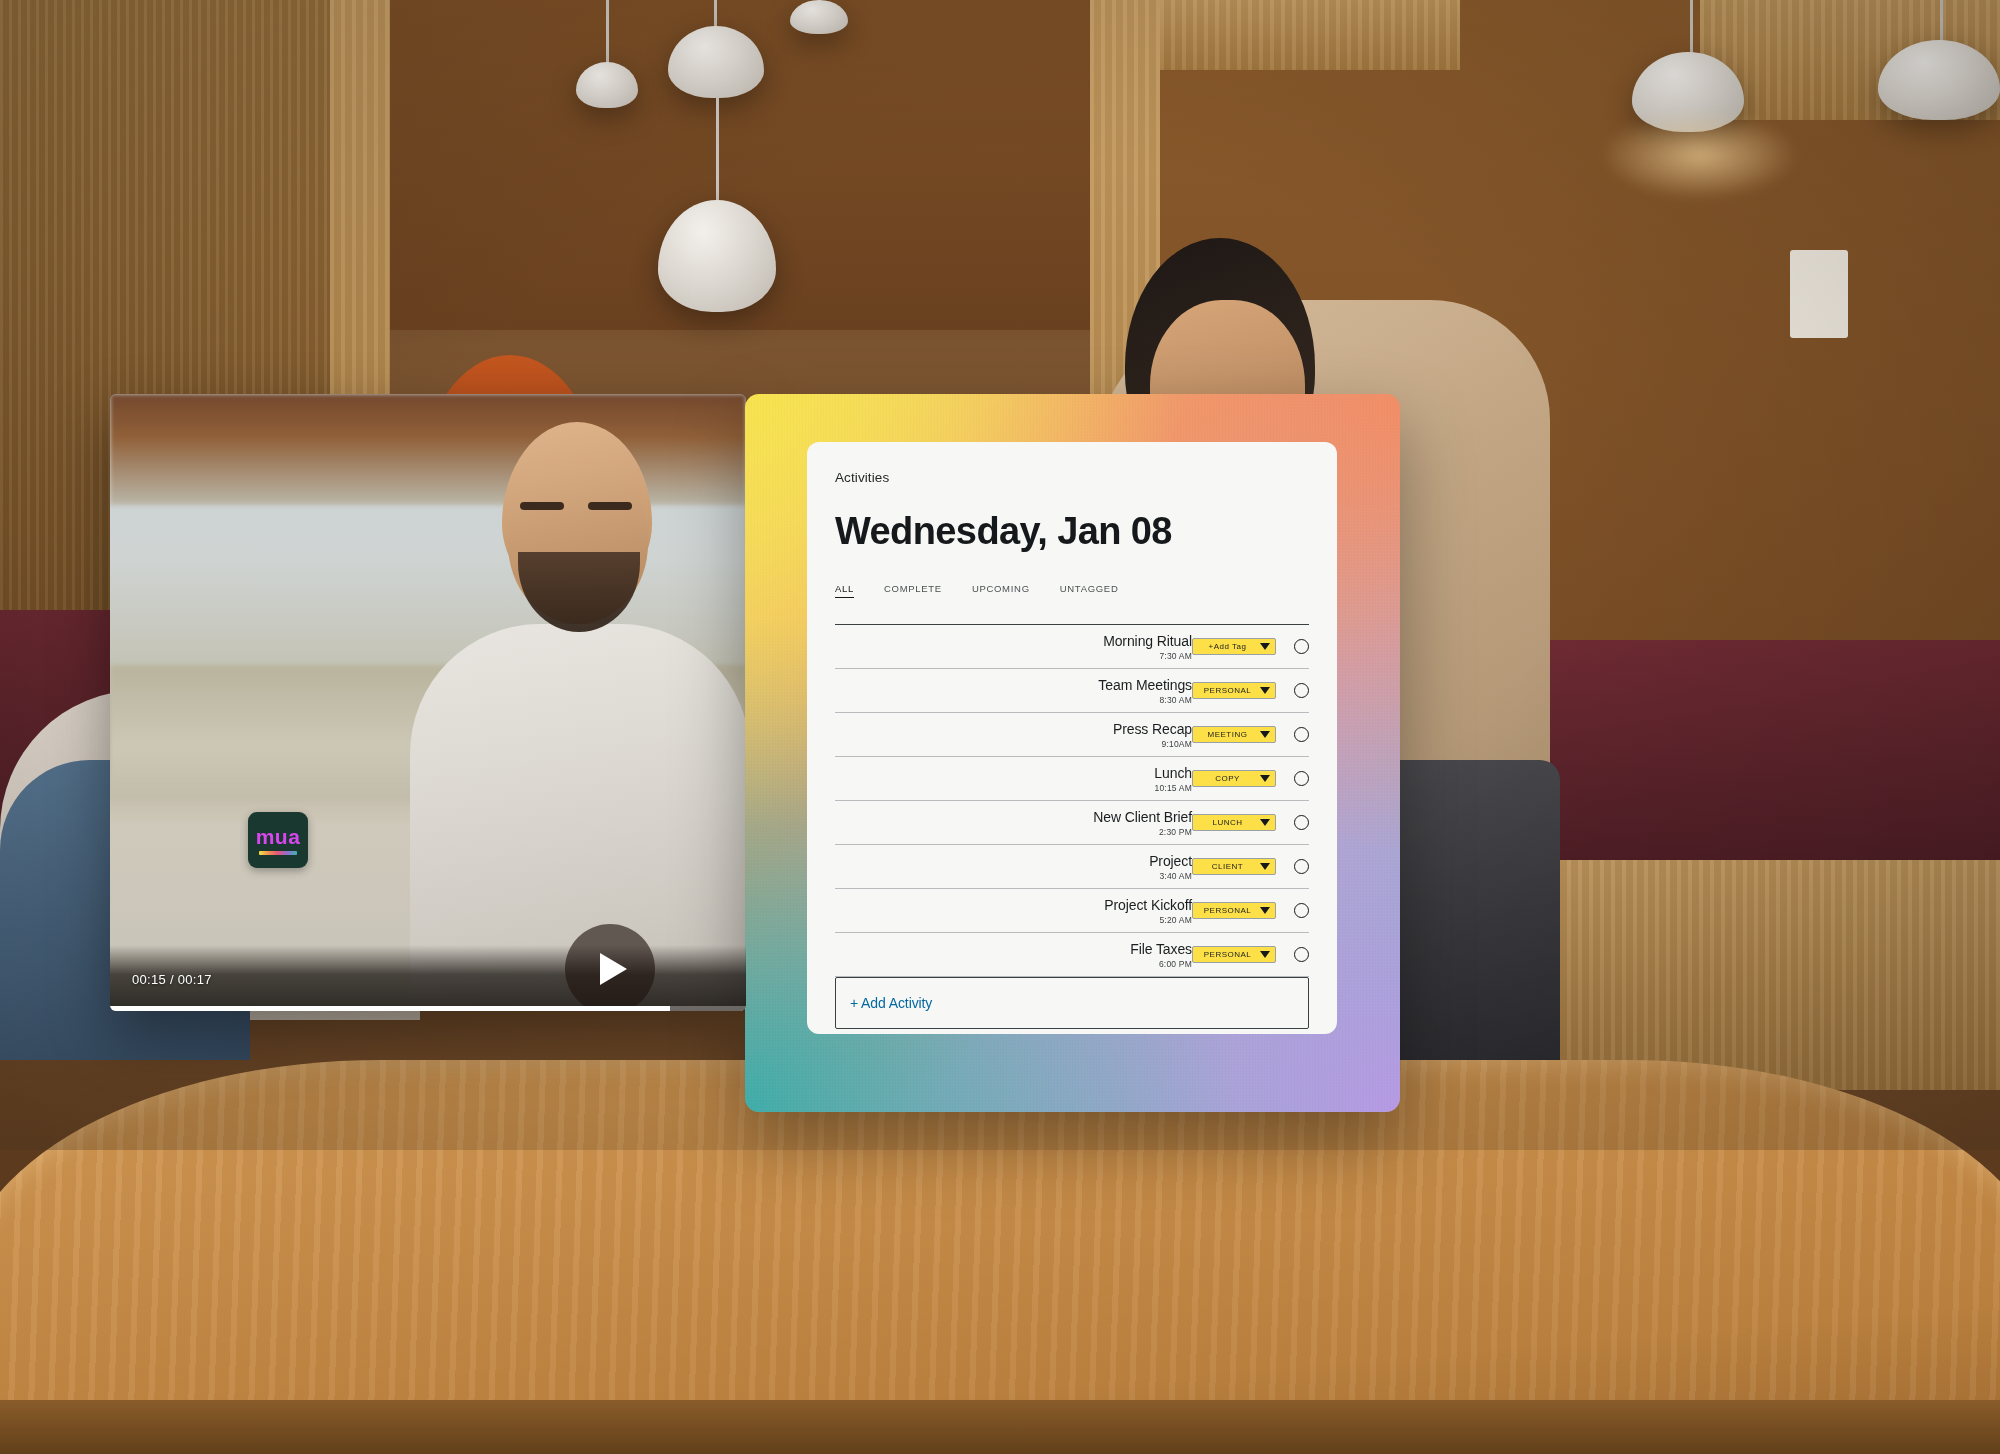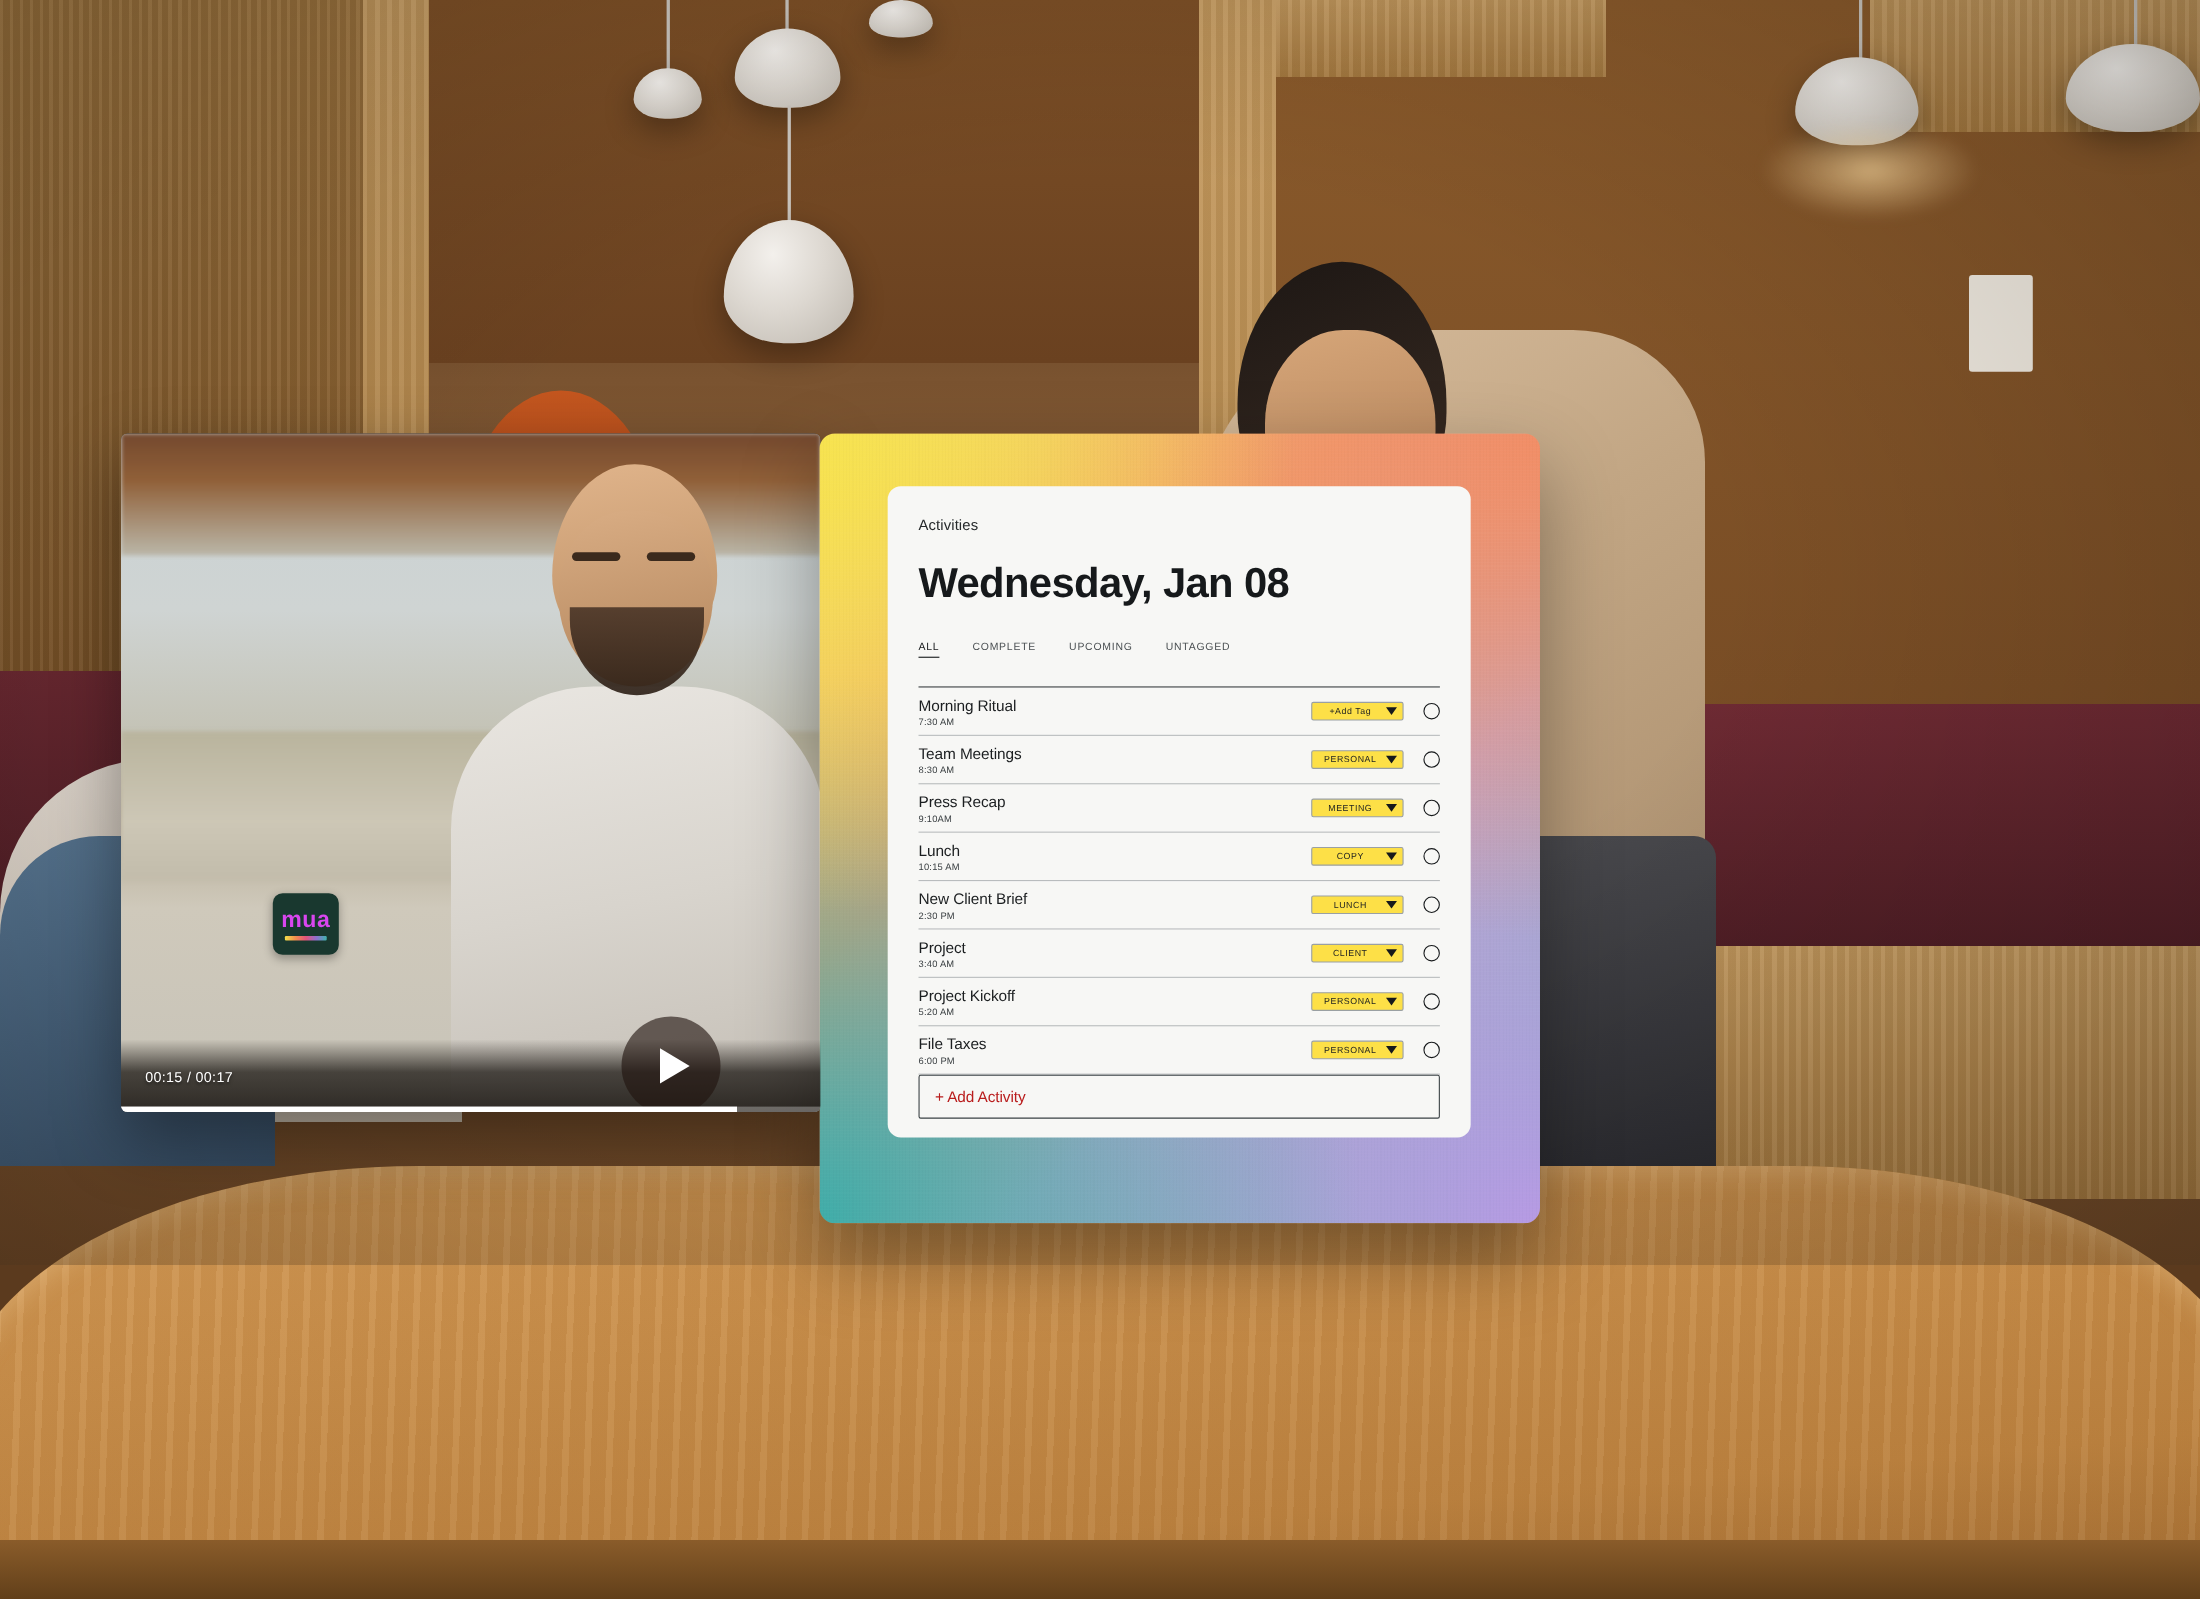--- a/index.html
+++ b/index.html
@@ -335,21 +335,21 @@
     padding-bottom:3px;cursor:pointer;white-space:nowrap;
   }
   .tab.active{color:#16191b;border-bottom:1.5px solid #16191b;}
 
   .list{border-top:1px solid #3a3f42;}
   .row{
     display:flex;align-items:center;
     border-bottom:1px solid #b9bcbe;
     padding:7px 0 6px 0;min-height:30px;
   }
-  .row-main{flex:1;min-width:0;}
+  .row-main{flex:1;min-width:0;text-align:right;}
   .row-title{font-size:14px;color:#1b1e20;line-height:1.18;letter-spacing:-.1px;}
   .row-time{font-size:8.5px;color:#3b4043;margin-top:2px;letter-spacing:.2px;}
   .tagsel{
     width:84px;height:17px;box-sizing:border-box;
     border:1px solid #9aa0a3;background:#fde047;border-radius:2px;
     display:flex;align-items:center;justify-content:space-between;
     padding:0 5px;margin-right:18px;cursor:pointer;flex:none;
   }
   .tagsel-label{
     font-size:8px;letter-spacing:.5px;color:#1b1e20;
@@ -359,24 +359,24 @@
     width:0;height:0;flex:none;margin-left:3px;
     border-left:5px solid transparent;border-right:5px solid transparent;
     border-top:7px solid #16191b;
   }
   .check{
     width:15px;height:15px;border-radius:50%;
     border:1.6px solid #16191b;flex:none;cursor:pointer;box-sizing:border-box;
   }
   .card-foot{padding:0 28px 26px 28px;}
   .add-activity{
-    width:100%;box-sizing:border-box;height:40px;
+    width:100%;box-sizing:border-box;height:52px;
     border:1.6px solid #3a4144;background:#f7f7f5;border-radius:2px;
     display:flex;align-items:center;padding-left:14px;
-    font-size:14px;color:#b91c1c;cursor:pointer;letter-spacing:-.1px;
+    font-size:14px;color:#0369a1;cursor:pointer;letter-spacing:-.1px;
   }
 </style>
 </head>
 <body>
 
 <div id="stage">
 
   <div class="bg-wall">
     <div class="panel vstripe" style="left:0;top:0;width:330px;height:700px;"></div>
     <div class="panel wood-light" style="left:330px;top:0;width:60px;height:760px;"></div>

